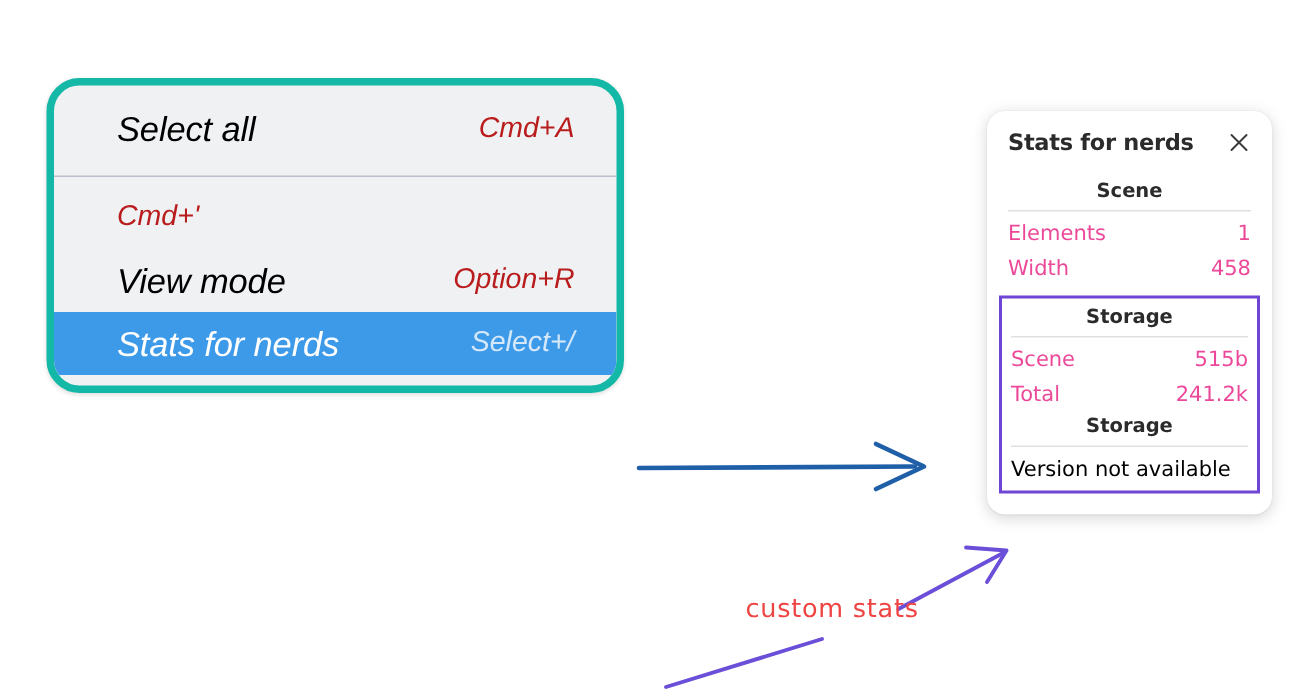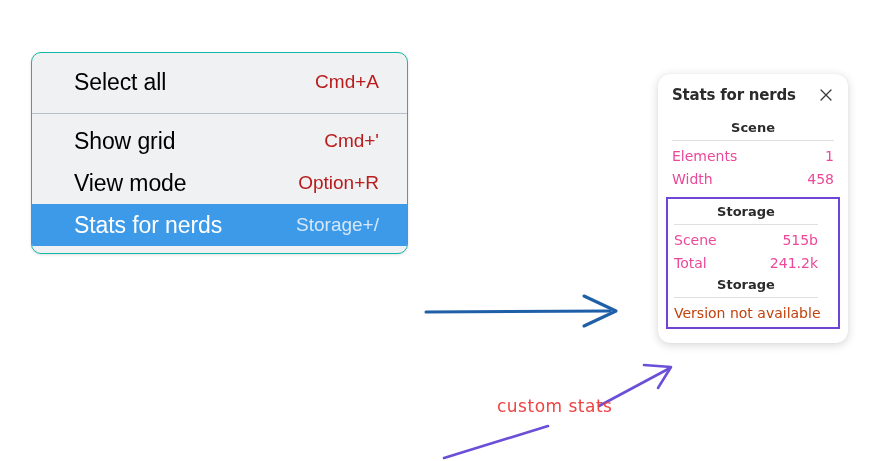--- a/index.html
+++ b/index.html
@@ -16,24 +16,25 @@
     font-family: "Liberation Sans", sans-serif;
   }
 
   
   .context-menu {
     position: absolute;
     left: 31px;
     top: 52px;
     width: 375px;
     background: #f0f1f3;
-    border: 1px solid #14b8a6;
-    border-radius: 10px;
+    border: 5px solid #14b8a6;
+    border-radius: 22px;
     box-shadow: 0 1px 3px rgba(0,0,0,0.13);
     overflow: hidden;
+    font-style: italic;
   }
   .menu-section {
     padding: 6px 0 7px 0;
   }
   .menu-section.sec-top { padding: 8px 0 10px 0; }
   .menu-divider {
     height: 1px;
     background: #b9c0c9;
     width: 100%;
   }
@@ -115,28 +116,28 @@
     align-items: baseline;
     font-size: 14px;
     color: #ec4899;
     padding: 2px 0;
     line-height: 1.35;
   }
   .stat-row .k { white-space: nowrap; }
   .stat-row .v { white-space: nowrap; }
   .note-row {
     font-size: 14px;
-    color: #c2410c;
+    color: #000000;
     padding: 3px 0 1px 0;
     white-space: nowrap;
   }
   .custom-block {
     border: 2px solid #6e45d4;
     margin: 6px -6px 0 -6px;
-    padding: 3px 20px 5px 6px;
+    padding: 3px 6px 5px 6px;
   }
 
   
   .anno {
     position: absolute;
     pointer-events: none;
   }
   .handwrite {
     position: absolute;
     left: 497px;
@@ -159,30 +160,29 @@
       <div class="menu-item">
         <span class="label">Select all</span>
         <span class="shortcut">Cmd+A</span>
       </div>
     </div>
 
     <div class="menu-divider"></div>
 
     <div class="menu-section">
       <div class="menu-item">
-        <span class="label">Show grid</span>
         <span class="shortcut">Cmd+'</span>
       </div>
       <div class="menu-item">
         <span class="label">View mode</span>
         <span class="shortcut">Option+R</span>
       </div>
       <div class="menu-item selected">
         <span class="label">Stats for nerds</span>
-        <span class="shortcut">Storage+/</span>
+        <span class="shortcut">Select+/</span>
       </div>
     </div>
 
   </div>
 
   <div class="stats-panel">
 
     <div class="stats-header">
       <span class="stats-title">Stats for nerds</span>
       <span class="close-icon">

